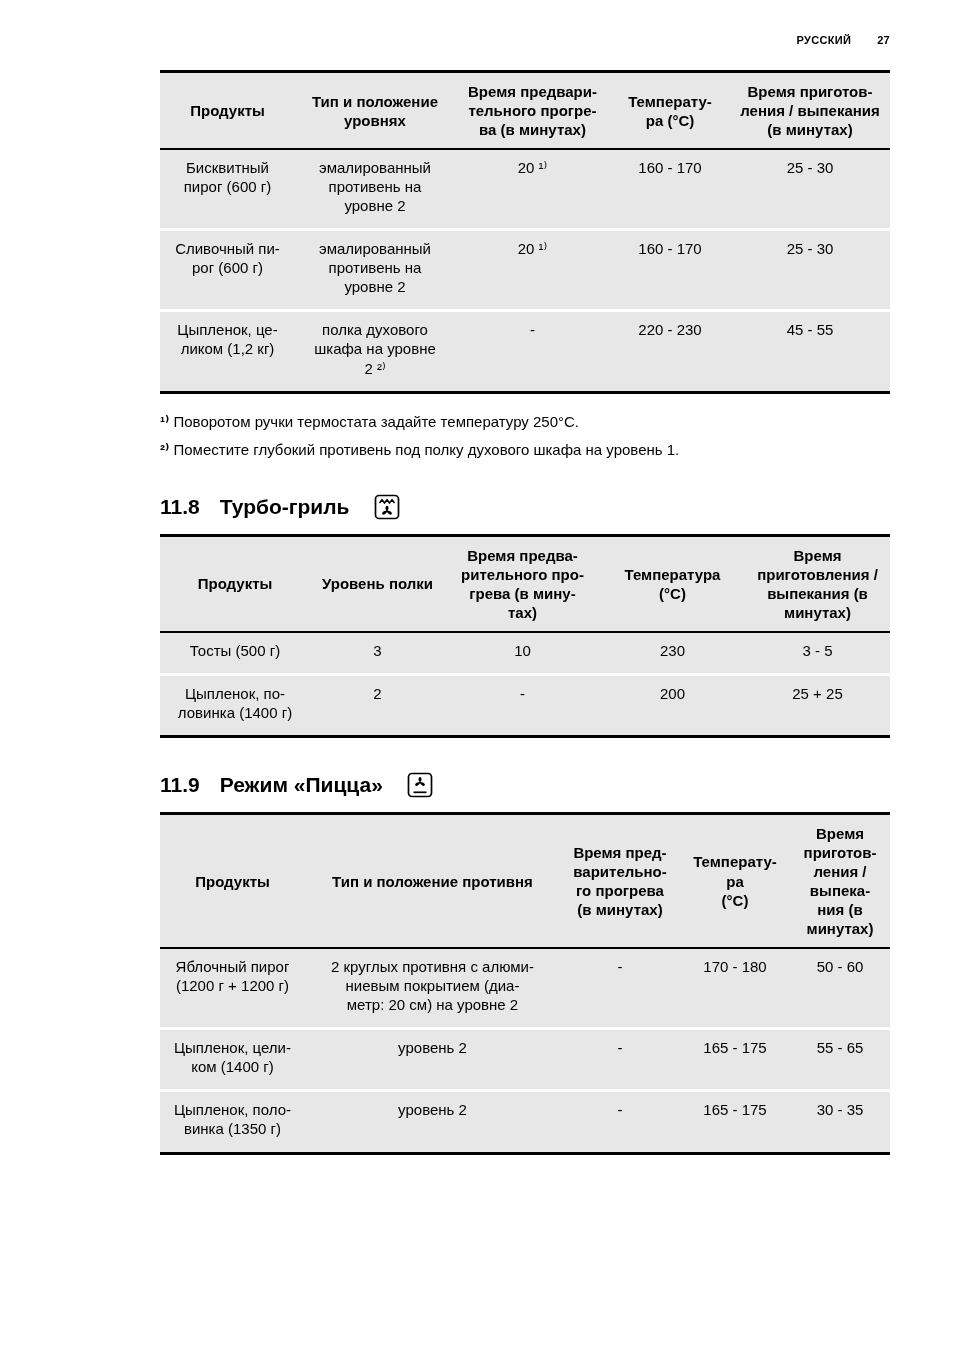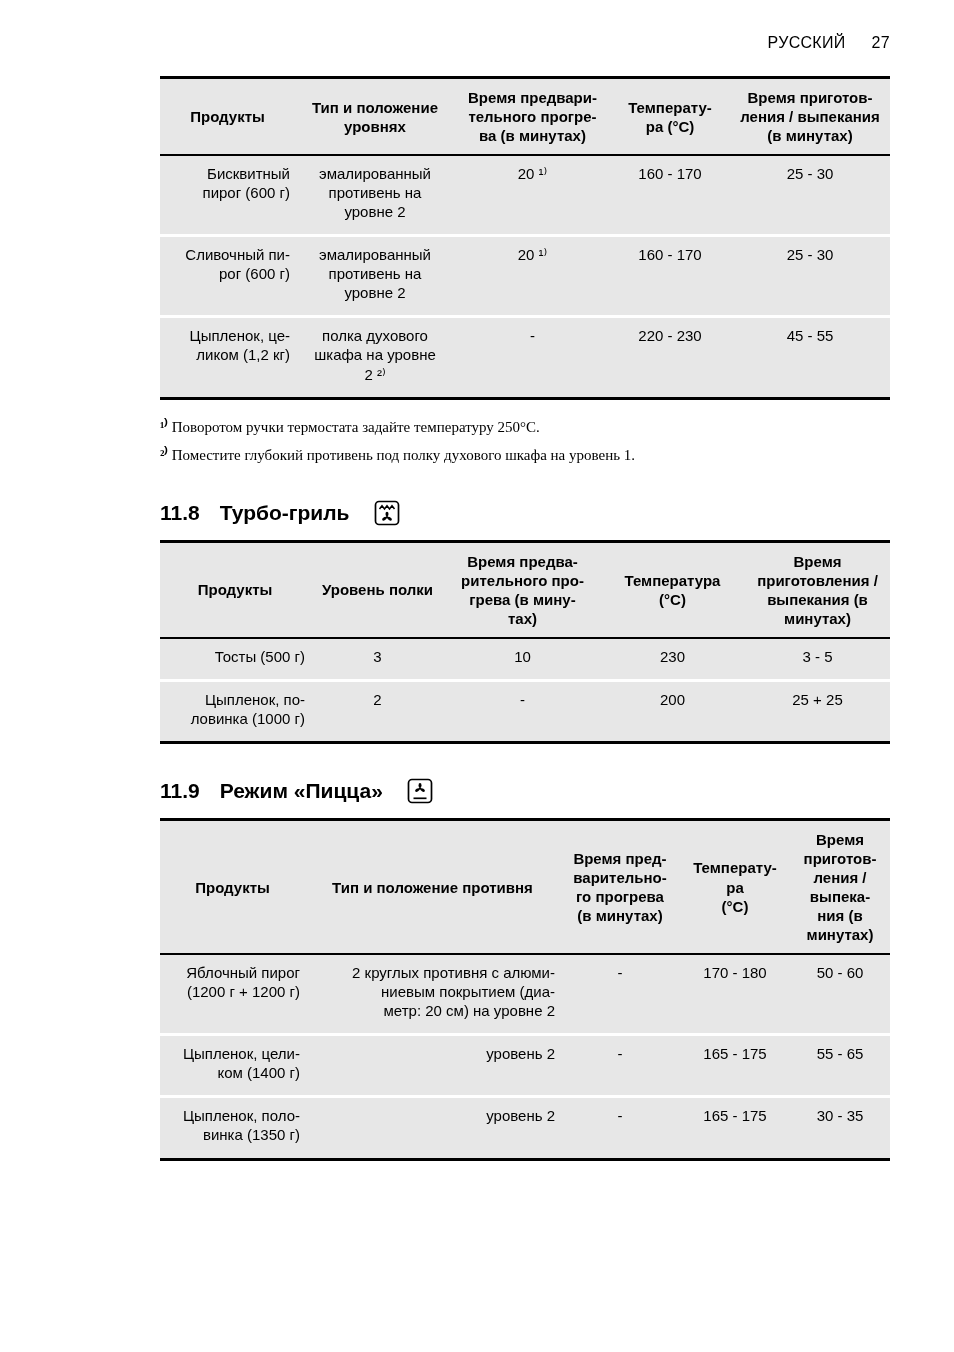--- a/index.html
+++ b/index.html
@@ -11,22 +11,22 @@
     font-family: "Liberation Sans", "DejaVu Sans", sans-serif;
   }
   .page { width: 954px; min-height: 1352px; padding: 34px 64px 30px 160px; }
 
   .page-header {
     width: 730px;
     display: flex;
     justify-content: flex-end;
     align-items: baseline;
     gap: 26px;
-    font-size: 16px;
-    font-weight: normal;
+    font-size: 11px;
+    font-weight: bold;
     letter-spacing: 0.3px;
   }
 
   table.cook-table {
     width: 730px;
     table-layout: fixed;
     border-collapse: collapse;
     border-top: 3px solid var(--table-border, #000);
     border-bottom: 3px solid var(--table-border, #000);
     font-size: 15px;
@@ -44,24 +44,24 @@
   }
   .cook-table td {
     background: var(--table-row-bg, #e7e7e7);
     vertical-align: top;
     text-align: center;
     padding: 8px 5px 13px;
     border-bottom: 3px solid #ffffff;
     white-space: pre-line;
   }
   .cook-table tr:last-child td { border-bottom: none; }
-  .cook-table td.al-left { text-align: right; }
+  .cook-table td.al-left { text-align: center; }
 
   .footnotes { margin-top: 18px; font-size: 15px; line-height: 1.3; width: 730px; }
-  .footnotes p { margin: 0 0 9px; font-family: Liberation Serif, serif; }
+  .footnotes p { margin: 0 0 9px; }
   .fn-marker { font-weight: bold; }
 
   .section-heading {
     margin-top: 34px;
     font-size: 21px;
     font-weight: bold;
     display: flex;
     align-items: center;
     gap: 20px;
     width: 730px;
@@ -190,21 +190,21 @@
     <tbody>
       <tr>
         <td class="al-left">Тосты (500 г)</td>
         <td>3</td>
         <td>10</td>
         <td>230</td>
         <td>3 - 5</td>
       </tr>
       <tr>
         <td class="al-left">Цыпленок, по-
-ловинка (1000 г)</td>
+ловинка (1400 г)</td>
         <td>2</td>
         <td>-</td>
         <td>200</td>
         <td>25 + 25</td>
       </tr>
     </tbody>
   </table>
 
   <h2 class="section-heading">
     <span>11.9</span>

